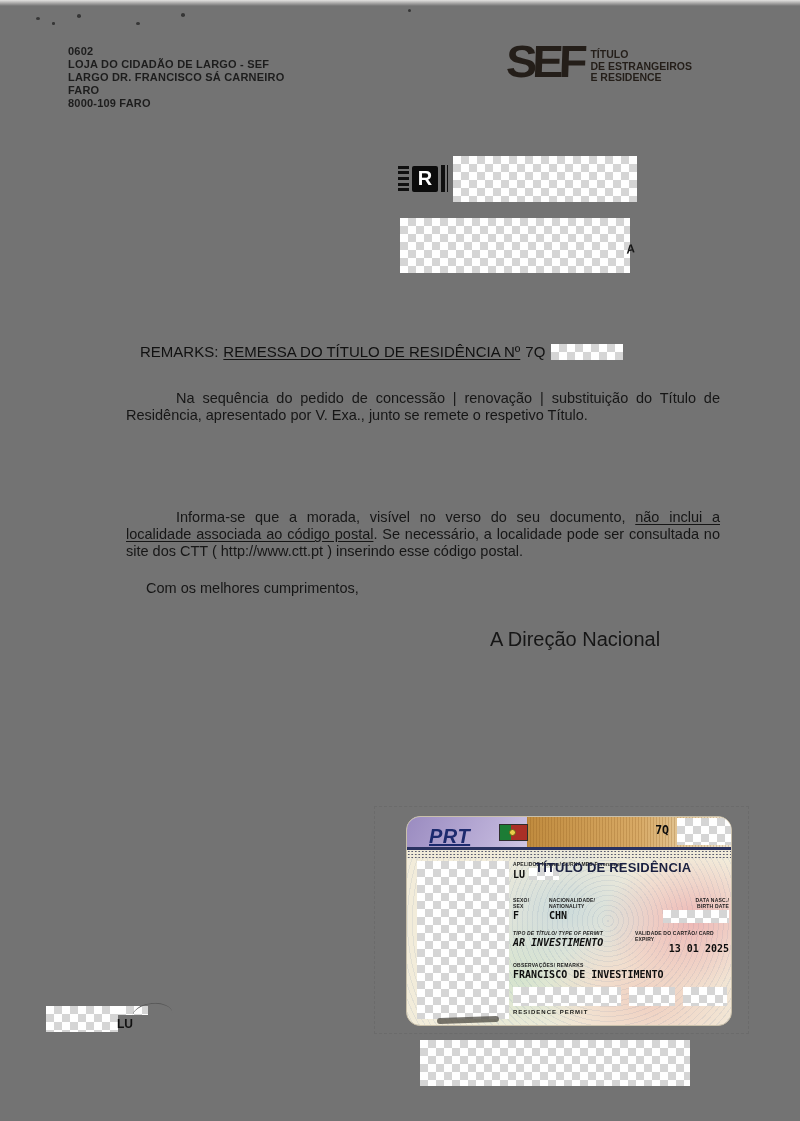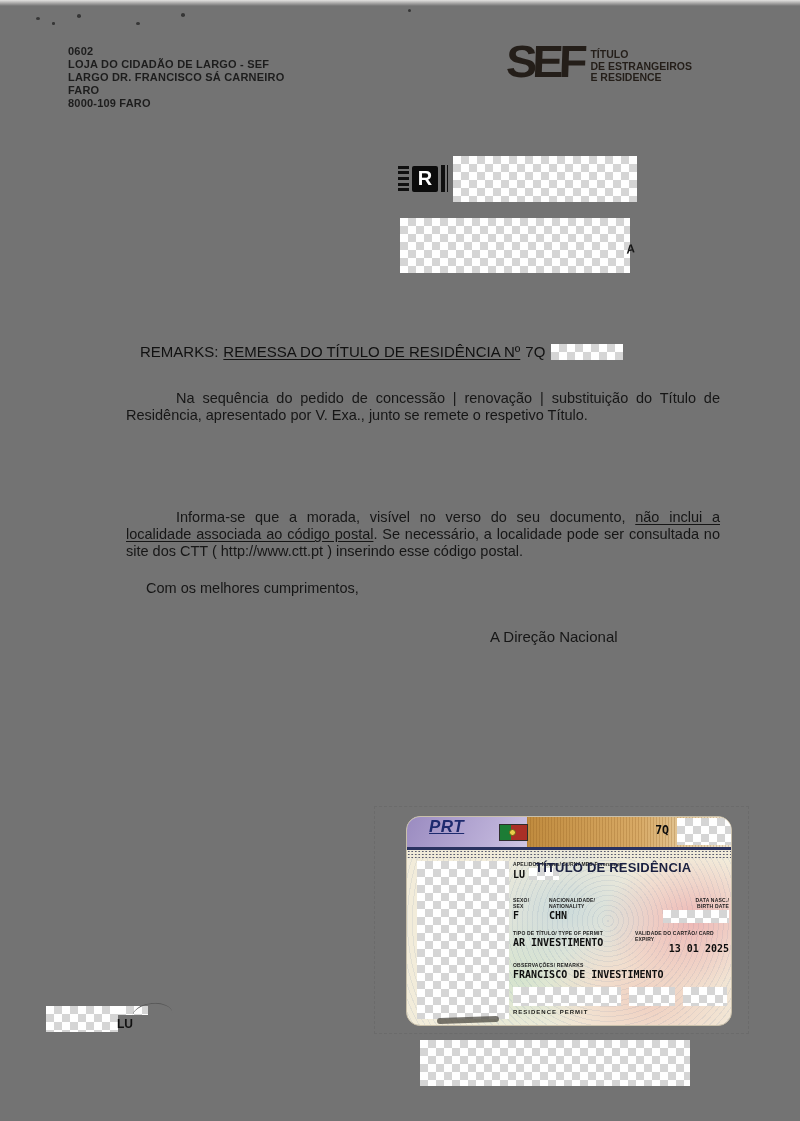--- a/index.html
+++ b/index.html
@@ -40,21 +40,21 @@
 
   
   .subject{position:absolute;left:140px;top:343px;font-size:15px;color:#111;}
   .subject .u{text-decoration:underline;text-underline-offset:2px;}
   .subject .sp{margin-right:5px;}
   .subject-checker{display:inline-block;width:72px;height:16px;vertical-align:-3px;margin-left:6px;}
   .para{position:absolute;left:110px;width:594px;font-size:14.5px;line-height:17.2px;
         text-align:justify;text-indent:50px;margin:16px;}
   .u-inline{text-decoration:underline;text-underline-offset:2px;}
   .closing{position:absolute;left:146px;top:580px;font-size:14.5px;}
-  .signature{position:absolute;left:490px;top:628px;font-size:15px;}
+  .signature{position:absolute;left:490px;top:628px;font-size:20px;}
 
   
   .card-region{position:absolute;left:374px;top:806px;width:373px;height:226px;
         border:1px dashed #6b6b6b;}
   .card{position:absolute;left:31px;top:9px;width:324px;height:208px;border-radius:14px;
         overflow:hidden;border:1px solid #c9c0ab;
         background:
          radial-gradient(ellipse 130px 95px at 88% 50%, rgba(233,139,150,.55), transparent 70%),
          radial-gradient(ellipse 150px 110px at 75% 88%, rgba(236,160,150,.38), transparent 70%),
          radial-gradient(ellipse 140px 100px at 48% 45%, rgba(140,190,220,.38), transparent 70%),
@@ -63,21 +63,21 @@
   .card-guilloche{position:absolute;left:0;right:0;top:40px;bottom:0;
         background:repeating-radial-gradient(circle at 62% 38%, rgba(85,115,160,.10) 0 1px, transparent 1px 5px);}
   .card-header{position:absolute;left:0;top:0;right:0;height:30px;}
   .card-header-purple{position:absolute;left:0;top:0;width:120px;height:30px;
         background:linear-gradient(120deg,#9a8bc0,#bcb0d8 70%,#cfc6e4);}
   .card-header-orange{position:absolute;left:120px;top:0;right:0;height:30px;
         background:linear-gradient(90deg,#c08b3e,#d8aa66 55%,#e5cda2 82%,#efe5d2),;
         background:linear-gradient(90deg,#c08b3e,#d8aa66 55%,#e5cda2 82%,#efe5d2);}
   .card-header-orange::after{content:"";position:absolute;inset:0;
         background:repeating-linear-gradient(90deg, rgba(130,80,20,.22) 0 1px, transparent 1px 3px);}
-  .card-prt{position:absolute;left:22px;top:0;font-size:17px;font-weight:900;font-style:italic;
+  .card-prt{position:absolute;left:22px;top:8px;font-size:20px;font-weight:900;font-style:italic;
         color:#1d2a6e;letter-spacing:.5px;text-decoration:underline;}
   .card-flag{position:absolute;left:92px;top:7px;width:27px;height:15px;border:1px solid #2e2e2e;
         background:linear-gradient(90deg,#1c7c35 42%,#aa2f26 42%);z-index:3;}
   .card-flag::after{content:"";position:absolute;left:9px;top:4px;width:7px;height:7px;
         border-radius:50%;background:#e8cf4a;border:1px solid #6d5b14;box-sizing:border-box;}
   .card-title{position:absolute;left:128px;top:7px;font-size:13px;font-weight:700;
         color:#1a2040;letter-spacing:.2px;z-index:2;margin-top:36px;}
   .card-number{position:absolute;right:62px;top:6px;font-size:11.5px;font-weight:700;
         font-family:"DejaVu Sans Mono",monospace;color:#0d0d0d;z-index:2;}
   .card-header-checker{position:absolute;right:0;top:1px;width:54px;height:27px;z-index:4;}
@@ -209,21 +209,21 @@
       </div>
 
       <div class="fg" style="right:2px;top:80px;text-align:right;">
         <div class="f-label">
           <div>DATA NASC./</div>
             <div>BIRTH DATE</div>
         </div>
         <div class="checker birth-checker" style="display:inline-block;"></div>
       </div>
 
-      <div class="fg" style="left:106px;top:113px;">
+      <div class="fg" style="left:106px;top:113px;font-style:italic;">
         <div class="f-label">TIPO DE TÍTULO/ TYPE OF PERMIT</div>
         <div class="f-value">AR INVESTIMENTO</div>
       </div>
 
       <div class="fg" style="left:228px;right:2px;top:113px;">
         <div class="f-label">VALIDADE DO CARTÃO/ CARD EXPIRY</div>
         <div class="f-value" style="text-align:right;">13 01 2025</div>
       </div>
 
       <div class="fg" style="left:106px;top:145px;">

